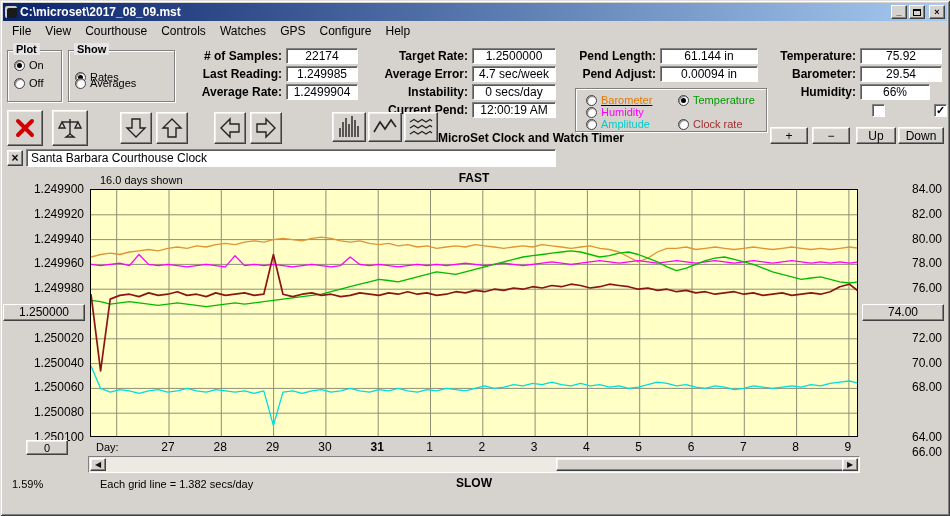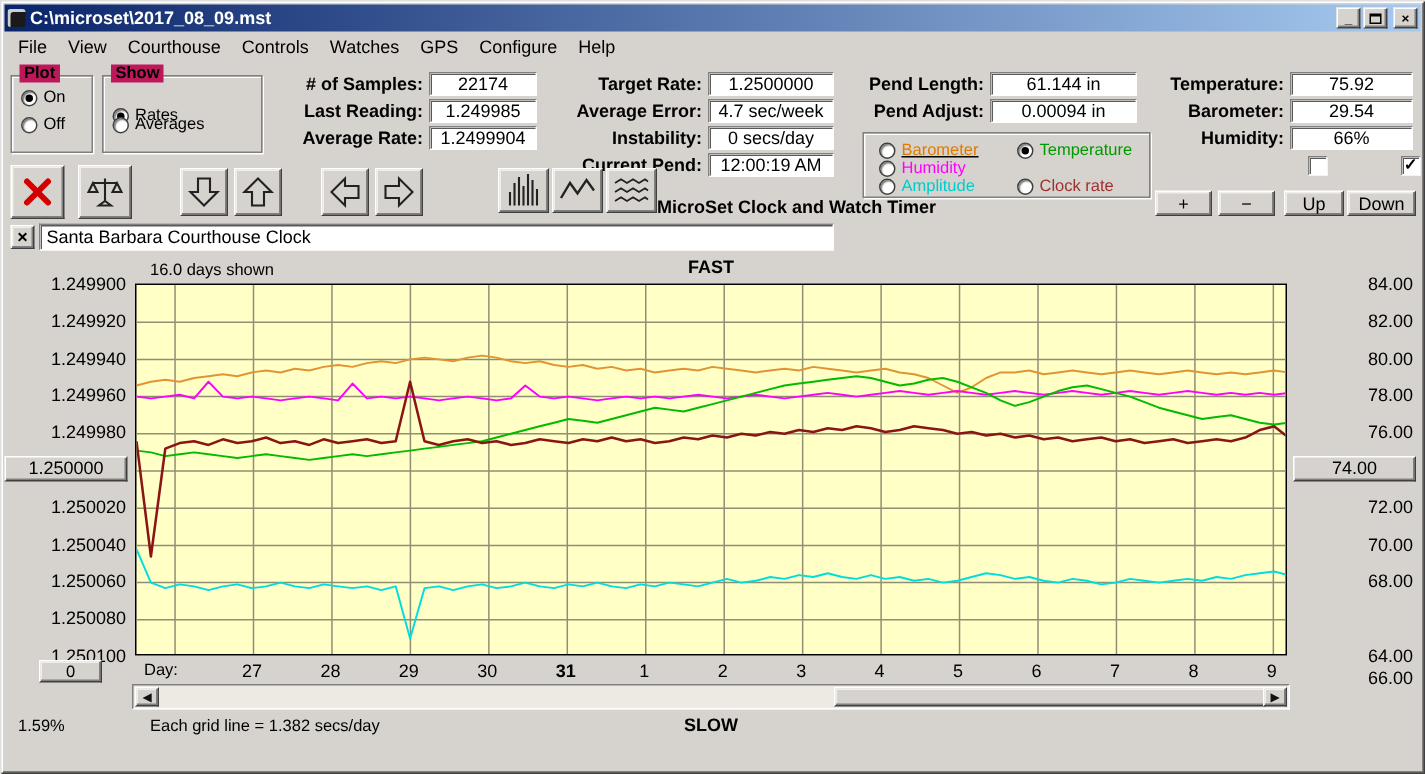--- a/index.html
+++ b/index.html
@@ -13,21 +13,21 @@
     box-shadow:inset 2px 2px 0 #cfcfcf;}
   .title{flex:1;color:#fff;font:bold 12px "Liberation Sans",sans-serif;white-space:nowrap;overflow:hidden;}
   .tbtn{width:16px;height:14px;background:#D6D3CE;border:1px solid;border-color:#fff #404040 #404040 #fff;
     box-shadow:inset -1px -1px 0 #808080;font:bold 9px "Liberation Sans",sans-serif;
     display:flex;align-items:center;justify-content:center;line-height:8px;}
   .maxsq{width:8px;height:7px;border:1px solid #000;border-top:2px solid #000;display:inline-block;}
   .menubar{position:absolute;left:3px;top:21px;right:3px;height:19px;display:flex;align-items:center;
     font:12px "Liberation Sans",sans-serif;padding-left:2px;}
   .menu-item{padding:1px 7px;}
   .grp{position:absolute;border:1px solid #808080;box-shadow:1px 1px 0 #ffffff, inset 1px 1px 0 #ffffff;}
-  .grp-label{position:absolute;top:-8px;left:5px;background:#be185d;padding:0 3px;font:bold 11px "Liberation Sans",sans-serif;}
+  .grp-label{position:absolute;top:-8px;left:5px;background:#e5e5e5;padding:0 3px;font:bold 11px "Liberation Sans",sans-serif;}
   .ropt{position:absolute;display:flex;align-items:center;gap:4px;white-space:nowrap;}
   .radio{width:11px;height:11px;border-radius:50%;background:#fff;border:1px solid #404040;
     box-shadow:inset 1px 1px 1px #808080;position:relative;flex:none;}
   .radio.sel::after{content:"";position:absolute;left:2px;top:2px;width:5px;height:5px;border-radius:50%;background:#000;}
   .rlabel{font:11px "Liberation Sans",sans-serif;}
   .row{position:absolute;display:flex;align-items:center;gap:4px;height:16px;}
   .lbl{font:bold 12px "Liberation Sans",sans-serif;text-align:right;white-space:nowrap;flex:none;}
   .fldv{background:#fff;border:1px solid;border-color:#808080 #fff #fff #808080;box-shadow:inset 1px 1px 0 #5a5a5a;
     font:12px "Liberation Sans",sans-serif;text-align:center;height:16px;line-height:14px;flex:none;}
   .cb{position:absolute;width:13px;height:13px;background:#fff;border:1px solid;border-color:#808080 #fff #fff #808080;
@@ -150,21 +150,21 @@
   <div class="row" style="left:756px;top:48px">
     <span class="lbl" style="width:100px">Temperature:</span>
     <span class="fldv" style="width:82px">75.92</span>
   </div>
   <div class="row" style="left:756px;top:66px">
     <span class="lbl" style="width:100px">Barometer:</span>
     <span class="fldv" style="width:82px">29.54</span>
   </div>
   <div class="row" style="left:756px;top:84px">
     <span class="lbl" style="width:100px">Humidity:</span>
-    <span class="fldv" style="width:82px">66%</span>
+    <span class="fldv" style="width:70px">66%</span>
   </div>
 
   <span class="cb" style="left:872px;top:104px"></span>
   <span class="cb" style="left:934px;top:104px">✓</span>
 
   <div class="grp" style="left:575px;top:88px;width:192px;height:44px">
       <span class="ropt" style="left: 10px; top: 5px; text-decoration: underline;">
         <span class="radio"></span>
         <span class="rlabel" style="color: rgb(224, 123, 0);">Barometer</span>
       </span>

